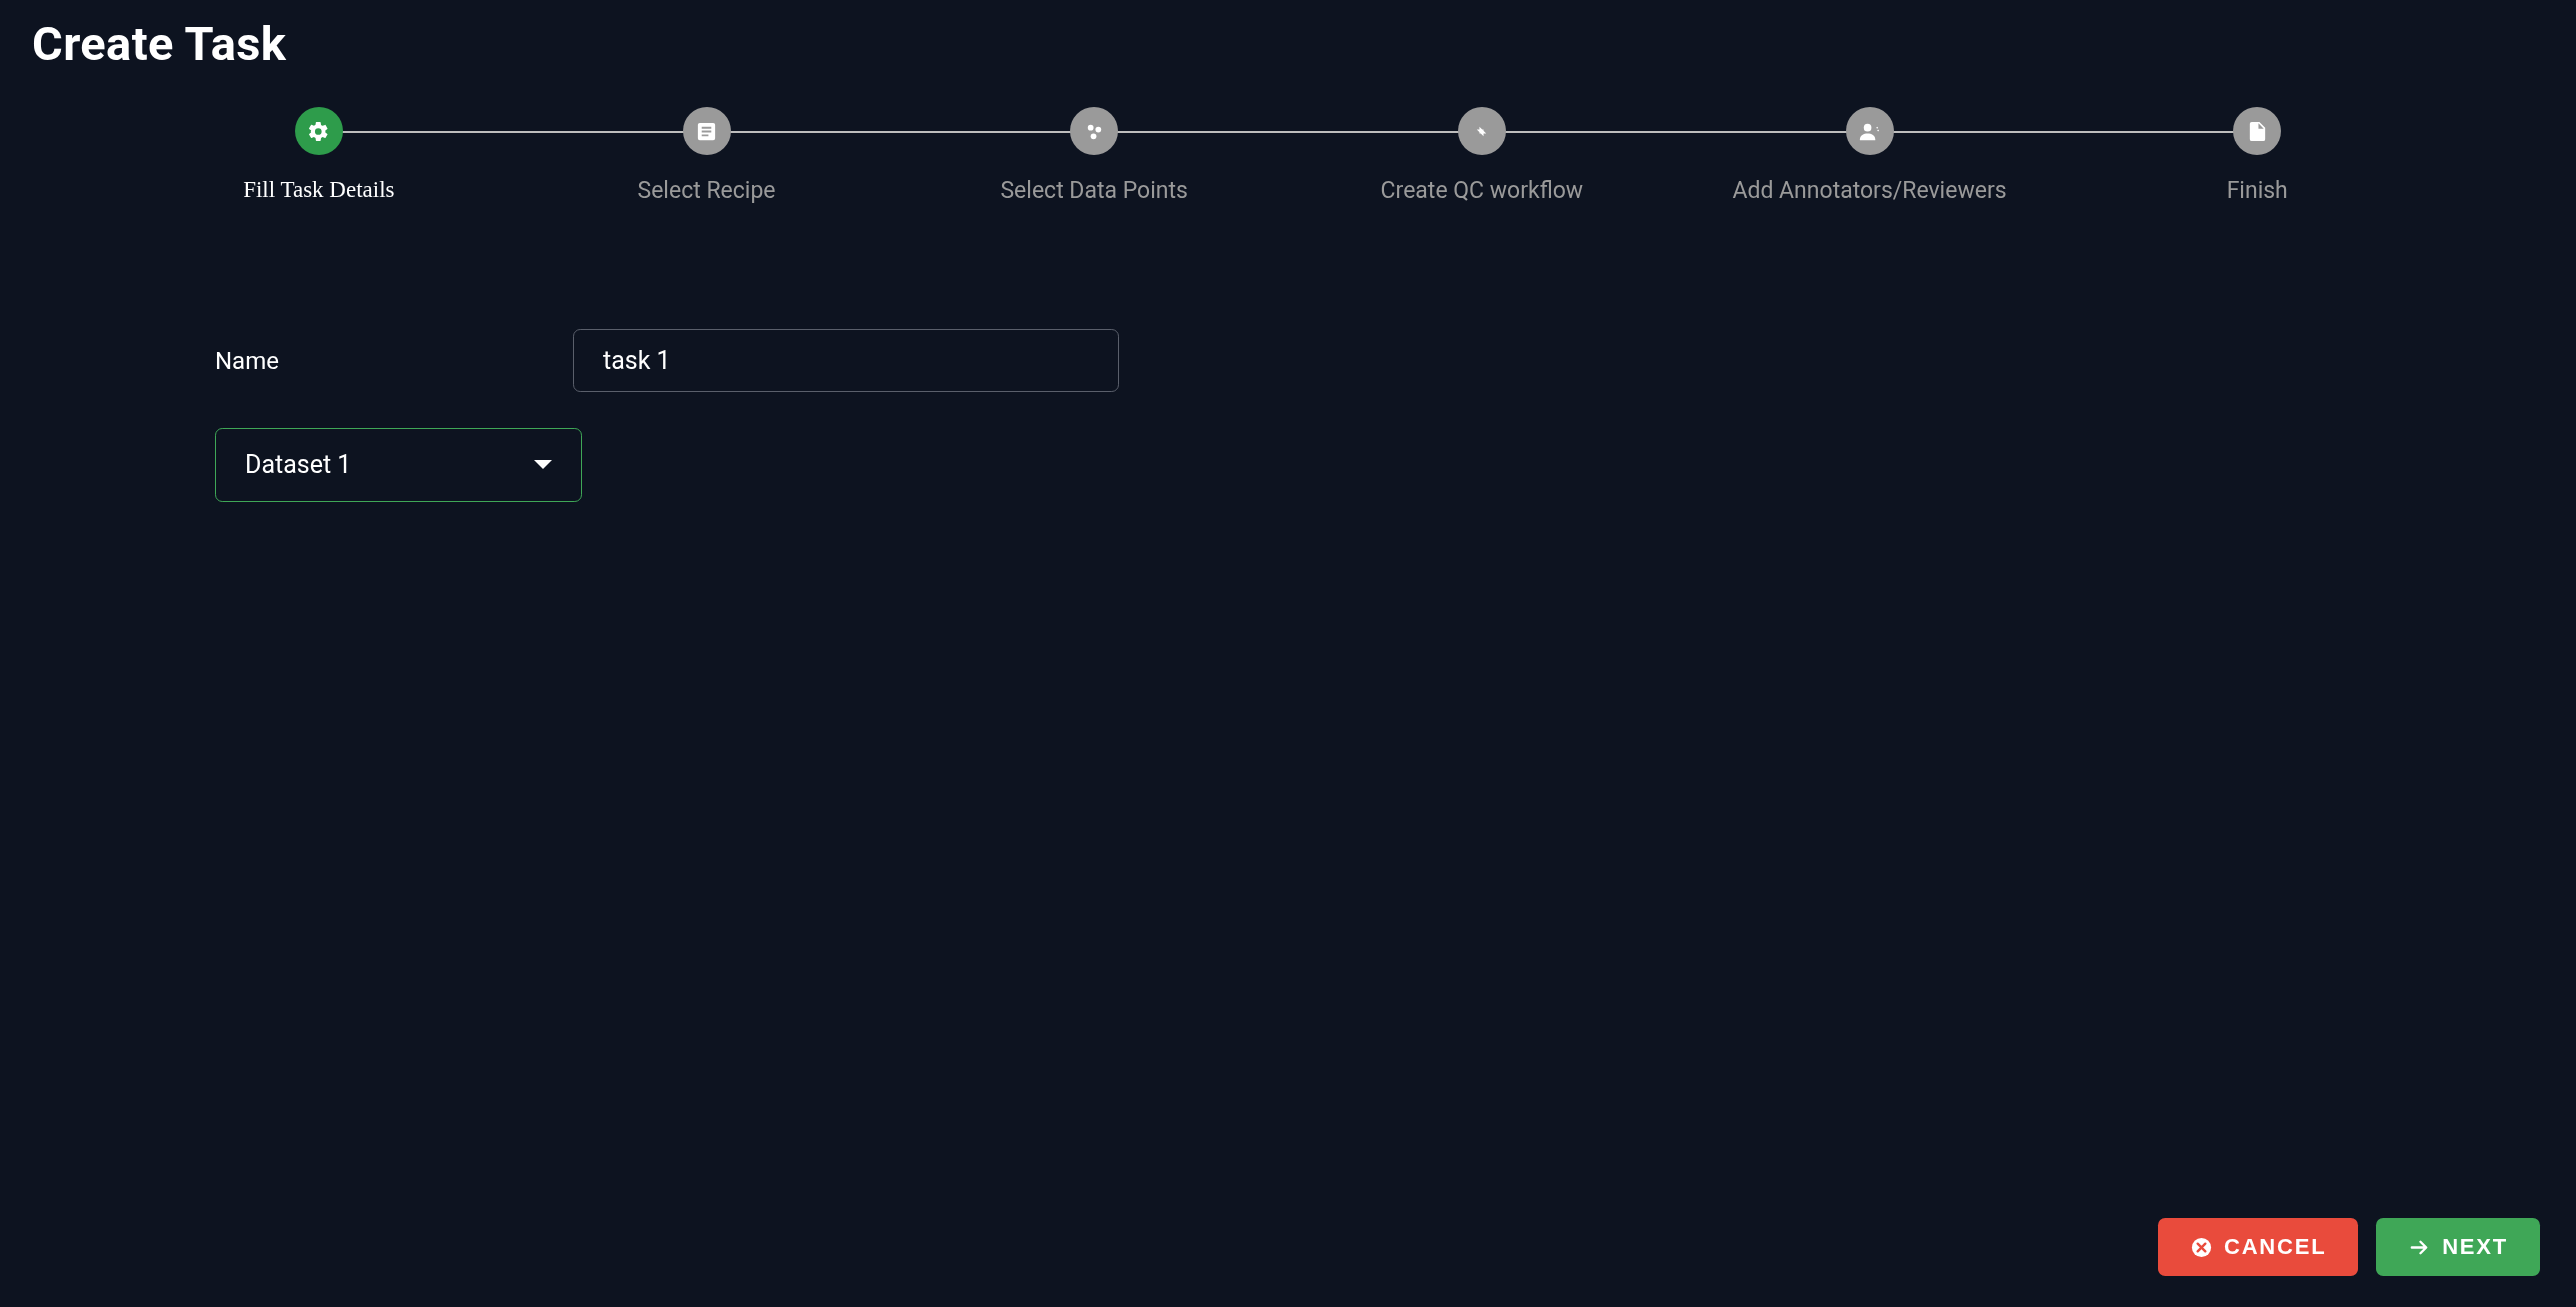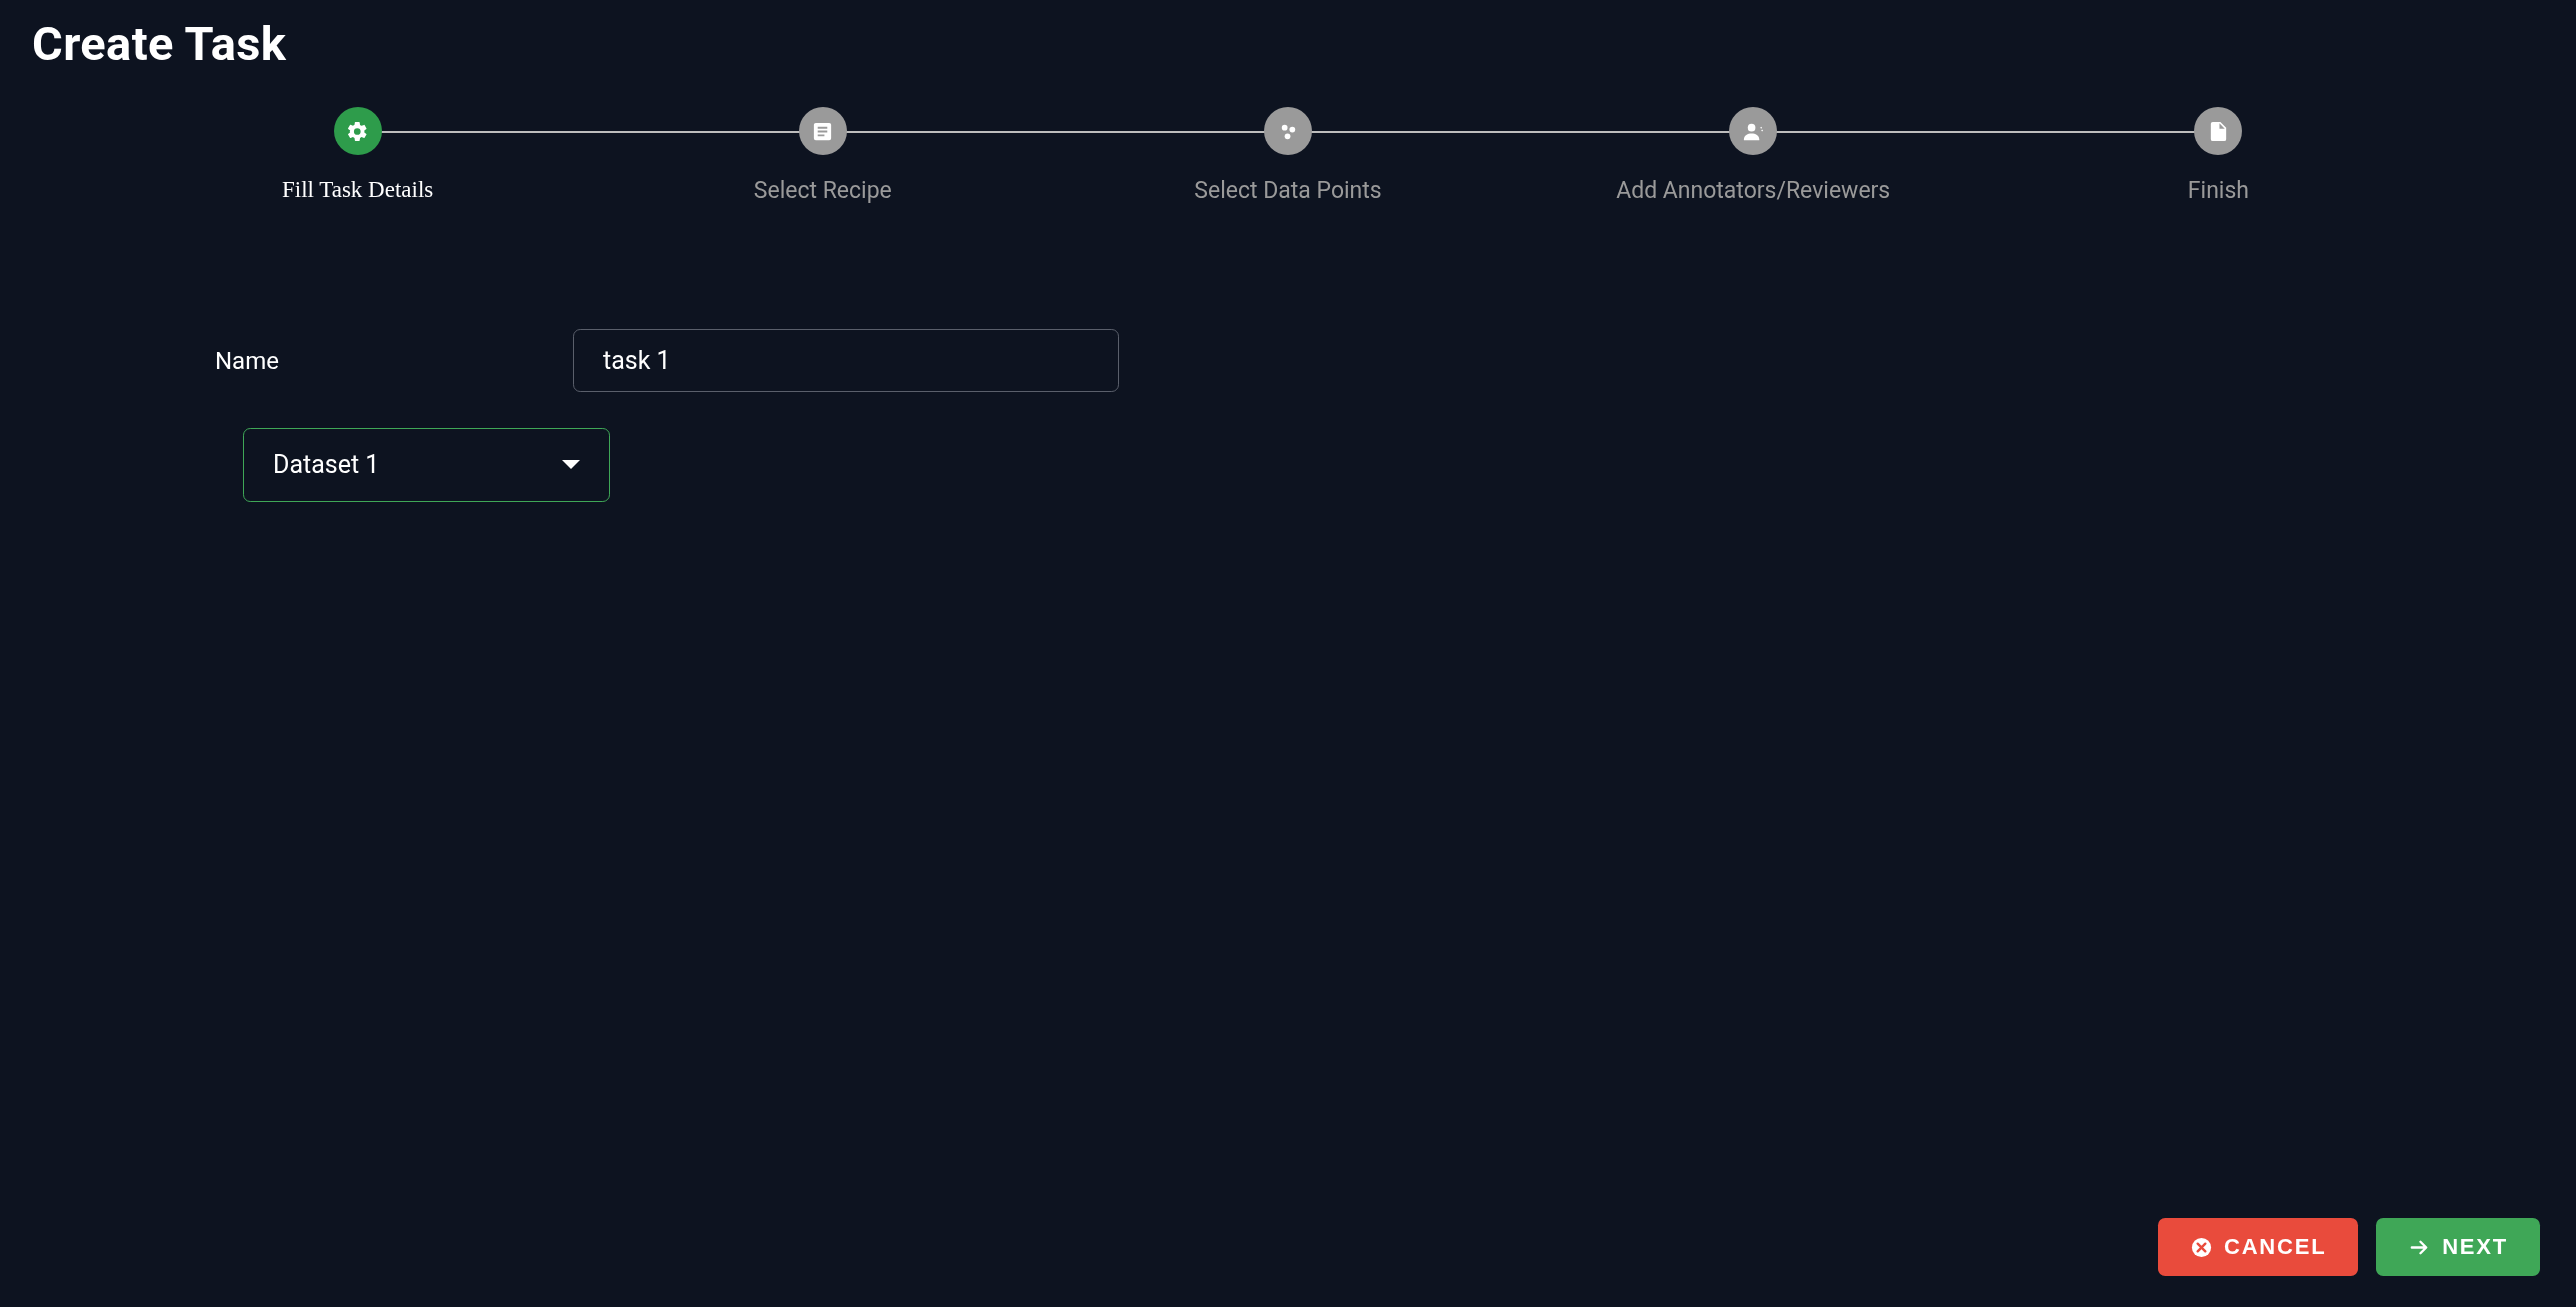--- a/index.html
+++ b/index.html
@@ -111,21 +111,20 @@
     border: 1.8px solid #3fa757;
     border-radius: 7.2px;
     color: #fff;
     font-size: 25px;
     padding: 21.5px 29px;
     font-family: inherit;
     display: flex;
     justify-content: space-between;
     align-items: center;
     cursor: pointer;
-    margin-left: 28px;
   }
   .select-arrow {
     width: 0; height: 0;
     border-left: 9px solid transparent;
     border-right: 9px solid transparent;
     border-top: 9px solid #fff;
   }
 
   .footer-buttons {
     position: absolute;
@@ -184,20 +183,29 @@
       <svg viewBox="0 0 24 24">
           <circle cx="8" cy="8" r="3"></circle>
           <circle cx="16" cy="10" r="3"></circle>
           <circle cx="11" cy="17" r="3"></circle>
         </svg>
     </div>
     <div class="step-line"></div>
     <div class="step-label">Select Data Points</div>
   </div>
 
+  <div class="step">
+    <div class="step-circle">
+      <svg viewBox="0 0 24 24">
+          <path d="M7 14l5-5 5 5H7zm10-4l-5 5-5-5h10z" transform="rotate(45 12 12)"></path>
+        </svg>
+    </div>
+    <div class="step-line"></div>
+    <div class="step-label">Create QC workflow</div>
+  </div>
 
   <div class="step">
     <div class="step-circle">
       <svg viewBox="0 0 24 24">
           <circle cx="10" cy="8" r="4"></circle>
           <path d="M2 20c0-4 4-6 8-6s8 2 8 6v1H2z"></path>
           <path d="M19 8l1-1 1 1-1 1zm2 2l1 1-1 1-1-1z"></path>
         </svg>
     </div>
     <div class="step-line"></div>

